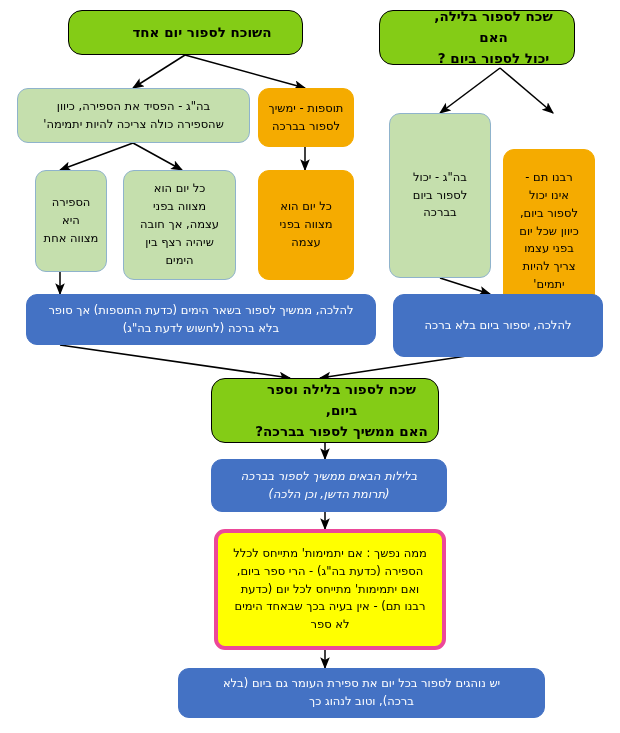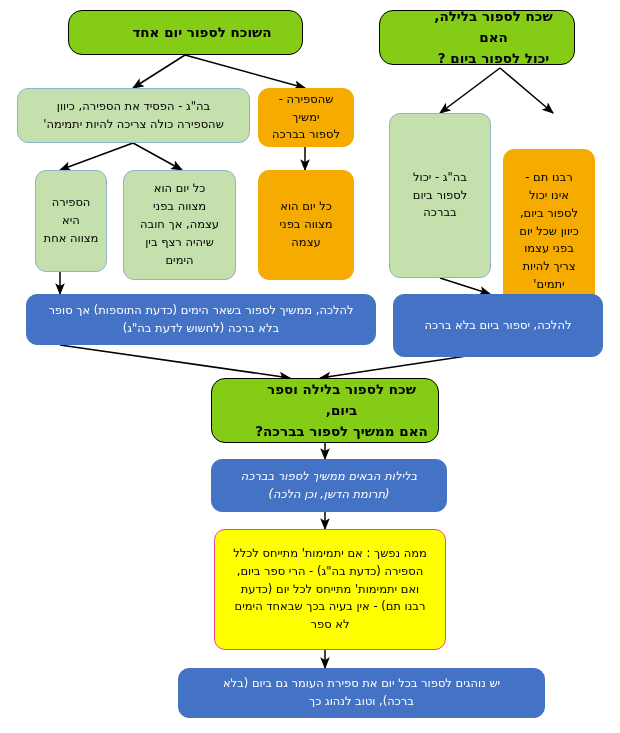--- a/index.html
+++ b/index.html
@@ -56,21 +56,21 @@
   .n-blue{
     background:#4472c4;
     border:1px solid #4472c4;
     border-radius:11px;
     color:#ffffff;
     font-size:11.5px;
   }
   
   .n-yellow{
     background:#ffff00;
-    border:1px solid #ec4899;
+    border:4px solid #ec4899;
     border-radius:11px;
     color:#000000;
     font-size:11.5px;
   }
 </style>
 </head>
 <body>
 
 <div id="canvas">
 
@@ -110,21 +110,21 @@
   </svg>
 
   <div class="node n-white" style="left:68px;top:10px;width:235px;height:45px;">השוכח לספור יום אחד</div>
 
   <div class="node n-white" style="left:379px;top:10px;width:196px;height:55px;">שכח לספור בלילה, האם
 יכול לספור ביום ?</div>
 
   <div class="node n-green" style="left:17px;top:88px;width:233px;height:55px;">בה"ג - הפסיד את הספירה, כיוון
 שהספירה כולה צריכה להיות יתמימה'</div>
 
-  <div class="node n-orange" style="left:258px;top:88px;width:96px;height:59px;">שהספירה - ימשיך
+  <div class="node n-orange" style="left:258px;top:88px;width:96px;height:59px;">תוספות - ימשיך
 לספור בברכה</div>
 
   <div class="node n-green" style="left:389px;top:113px;width:102px;height:165px;">בה"ג - יכול
 לספור ביום
 בברכה</div>
 
   <div class="node n-orange" style="left:503px;top:113px;width:92px;height:165px;margin-top:36px;">רבנו תם -
 אינו יכול
 לספור ביום,
 כיוון שכל יום

